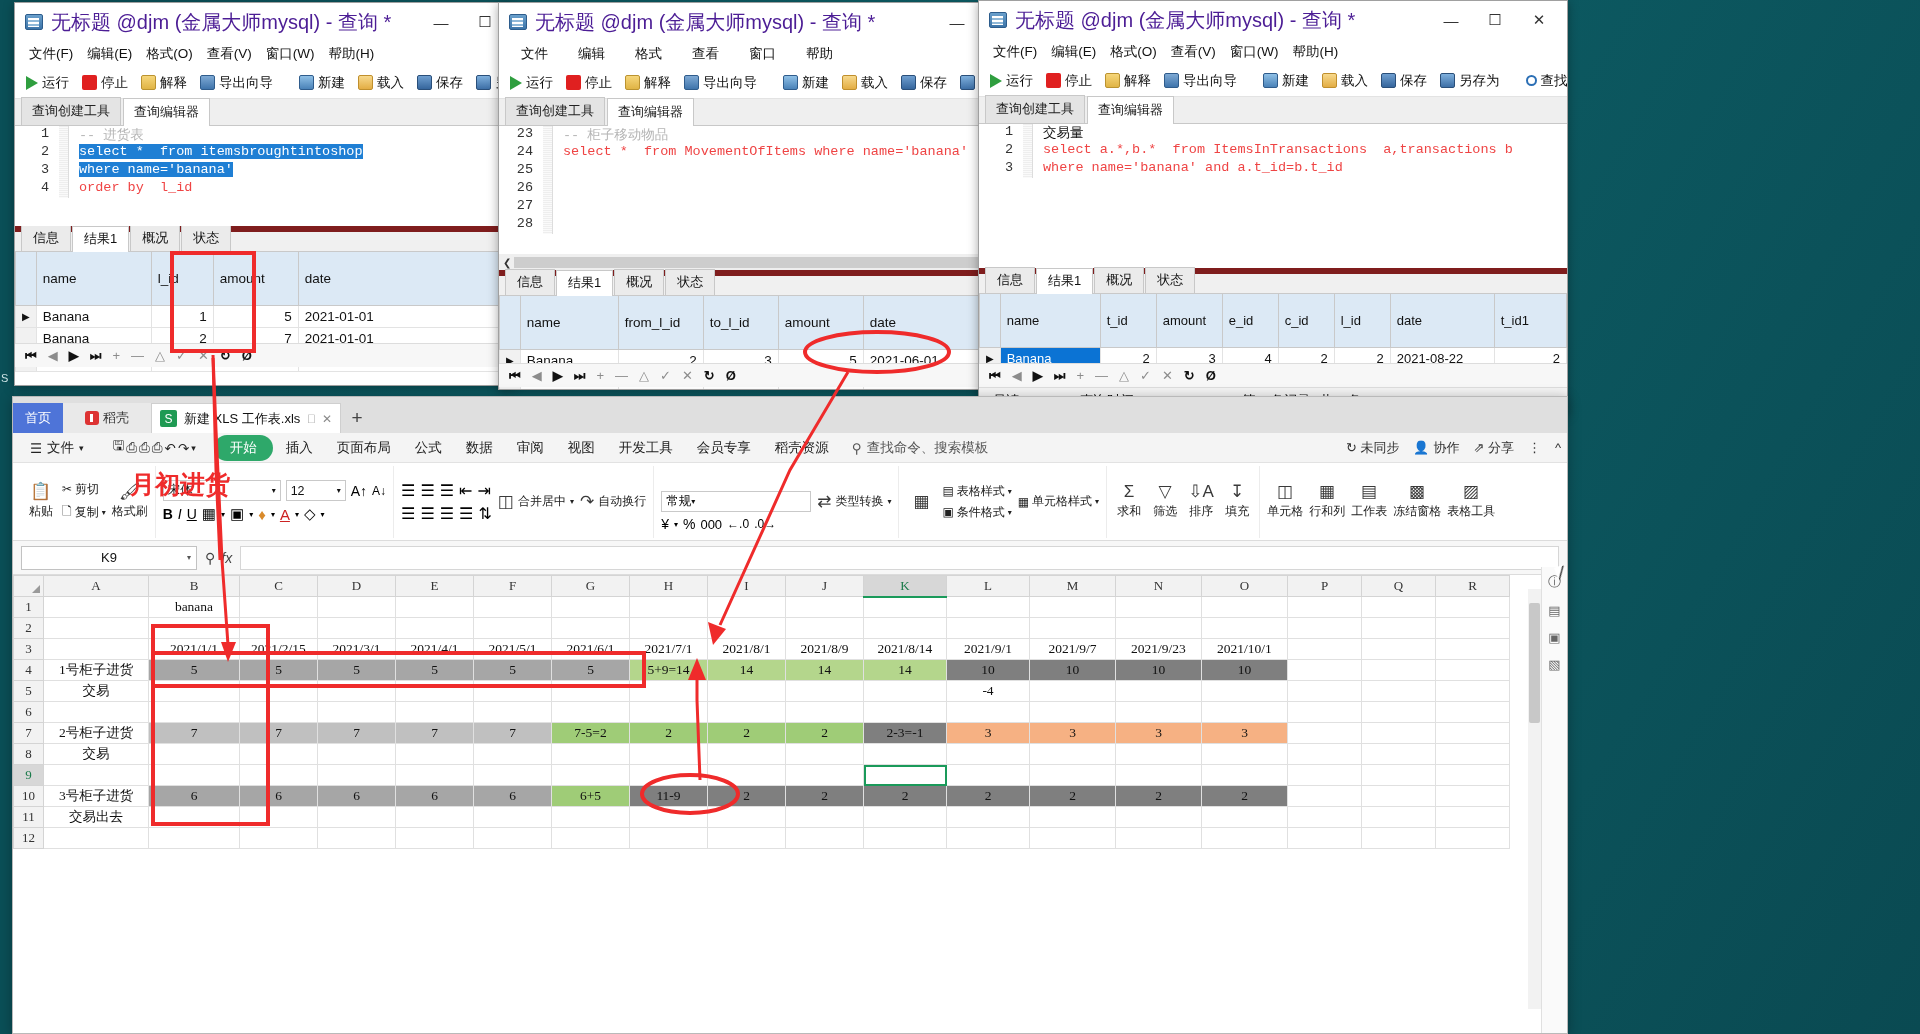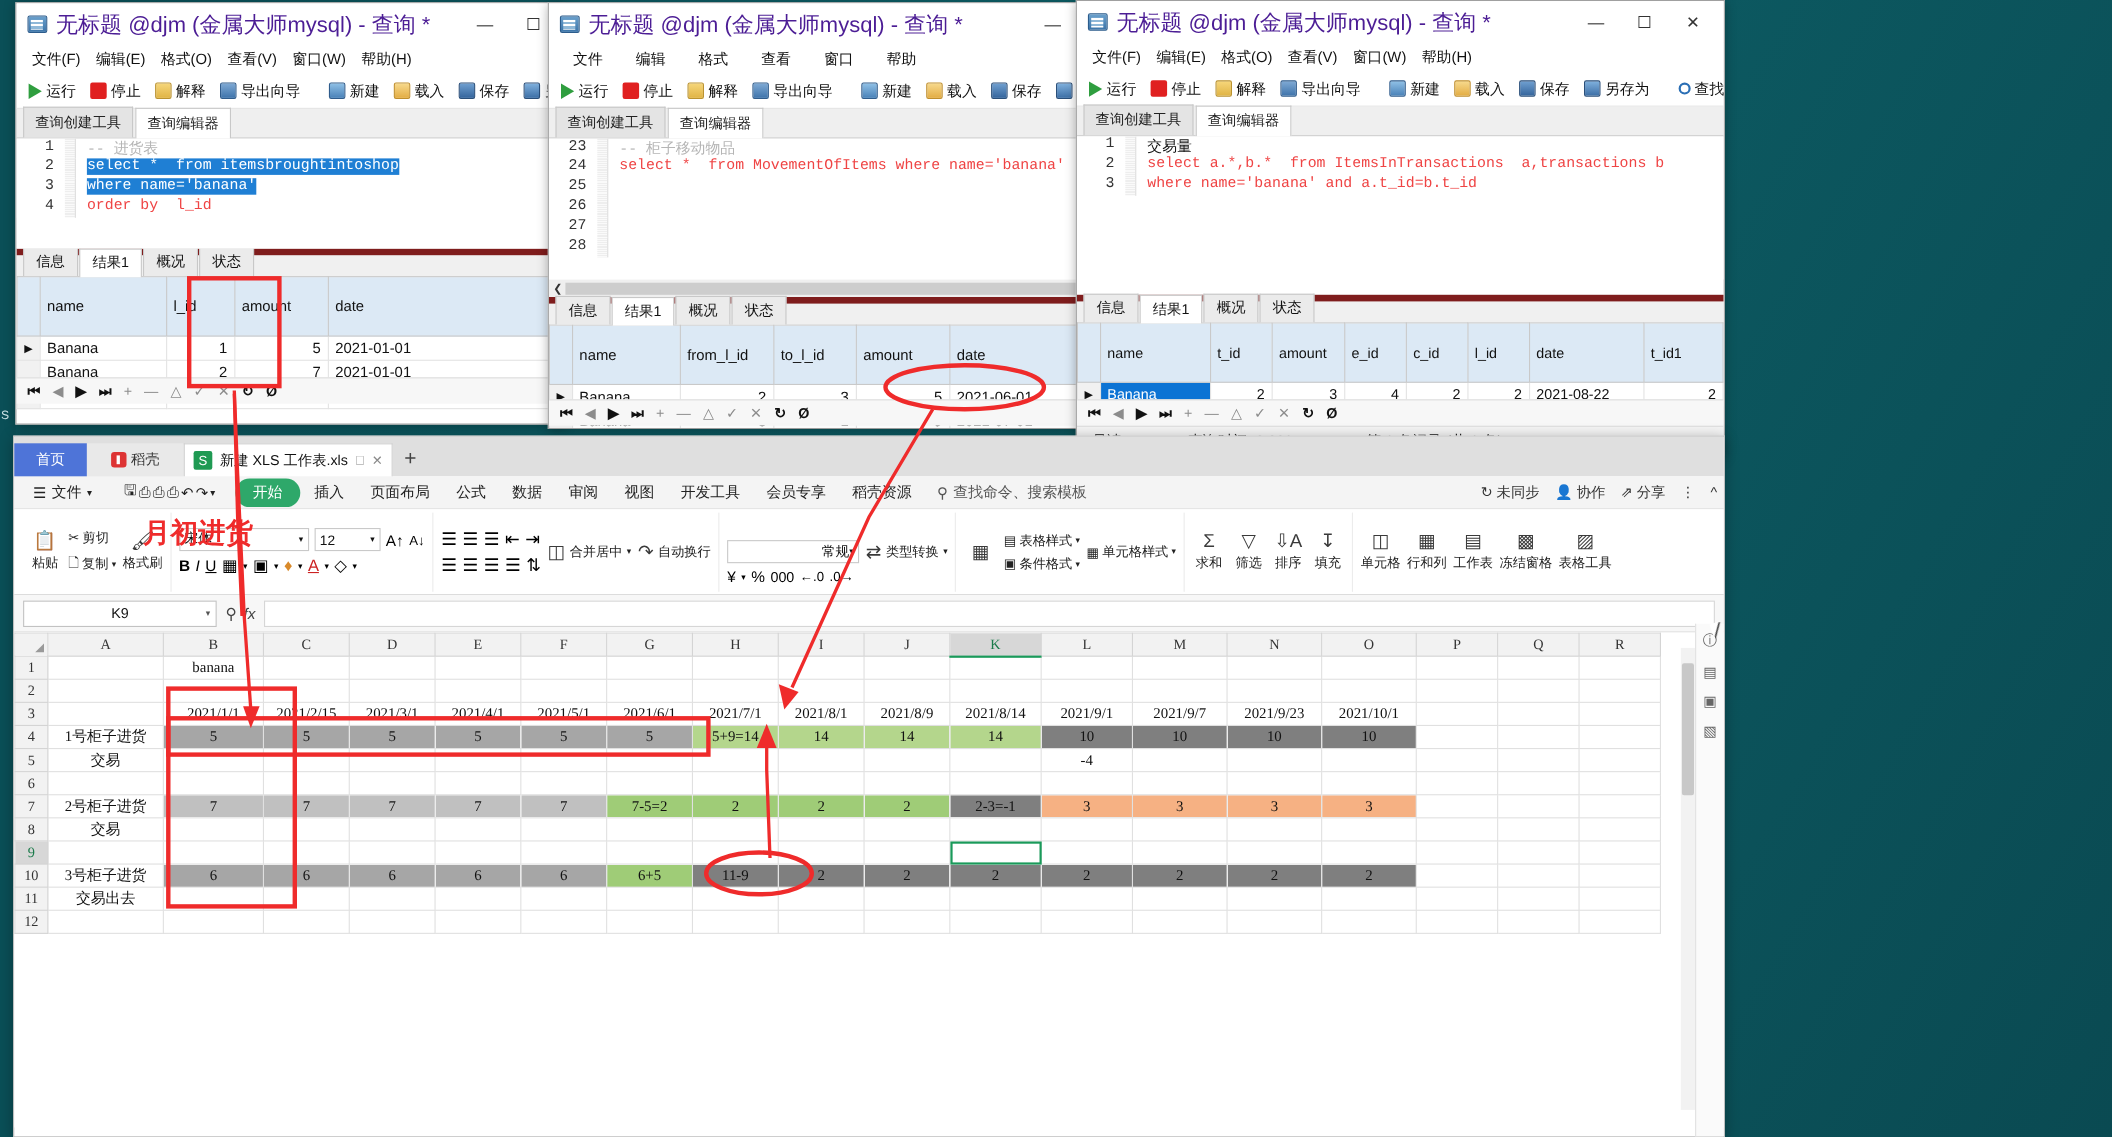--- a/index.html
+++ b/index.html
@@ -82,21 +82,21 @@
             background:#f7f7f7; border-top:1px solid #ddd; color:#8c8c8c; font-size:12px;}
   .navbar .nb { font-size:13px; }
   .navbar .nb.dark { color:#111; font-weight:bold;}
   .statusbar { height:26px; display:flex; align-items:center; gap:60px; padding:0 14px;
      background:#f4f4f4; border-top:1px solid #ddd; font-size:13.5px; color:#111;}
 
   
   #wps { position:absolute; left:12px; top:396px; width:1556px; height:638px;
          background:#fff; border:1px solid #b9b9b9; box-shadow:0 2px 12px rgba(0,0,0,.3);}
   .wps-tabsrow{ height:36px; background:#dfdfdf; display:flex; align-items:flex-end; }
-  .wps-home{ width:66px; height:30px; background:#4e74d8; color:#fff; font-size:13px;
+  .wps-home{ width:50px; height:30px; background:#4e74d8; color:#fff; font-size:13px;
              display:flex;align-items:center;justify-content:center;}
   .wps-dock{ width:88px;height:30px;background:#e9e9e9;display:flex;align-items:center;
              justify-content:center;gap:4px;font-size:13px;color:#333;}
   .dock-dot{width:14px;height:14px;border-radius:3px;background:#d33;position:relative;}
   .dock-dot:after{content:"";position:absolute;left:5px;top:3px;width:3px;height:8px;background:#fff;}
   .wps-filetab{ width:190px;height:30px;background:#fff;display:flex;align-items:center;
       gap:7px;padding:0 8px;font-size:13px;color:#111;border:1px solid #cfcfcf;border-bottom:none;}
   .xls-ic{width:17px;height:17px;background:#1f9a53;color:#fff;font-size:12px;display:flex;
       align-items:center;justify-content:center;border-radius:2px;flex:none;}
   .ft-btns{margin-left:auto;display:flex;gap:7px;color:#8a8a8a;font-size:12px;}
@@ -718,21 +718,21 @@
           <span>合并居中</span>
             <span style="font-size:8px">▾</span>
         </div>
         <div class="rbtn" style="flex-direction:row;gap:4px;">
           <span class="gi">↷</span>
           <span>自动换行</span>
         </div>
       </div>
       <div class="rgrp">
         <div class="rcol">
-          <div class="fbox" style="width:120px;justify-content:flex-end;margin-top:20px;">
+          <div class="fbox" style="width:150px;justify-content:flex-start;margin-top:20px;">
               <span>常规</span>
               <span style="font-size:8px">▾</span>
             </div>
           <div class="rrow">
             <span style="font-size:14px">¥</span>
               <span style="font-size:8px">▾</span>
             <span style="font-size:14px">%</span>
             <span style="font-size:13px">000</span>
             <span style="font-size:12px">←.0</span>
             <span style="font-size:12px">.0→</span>

